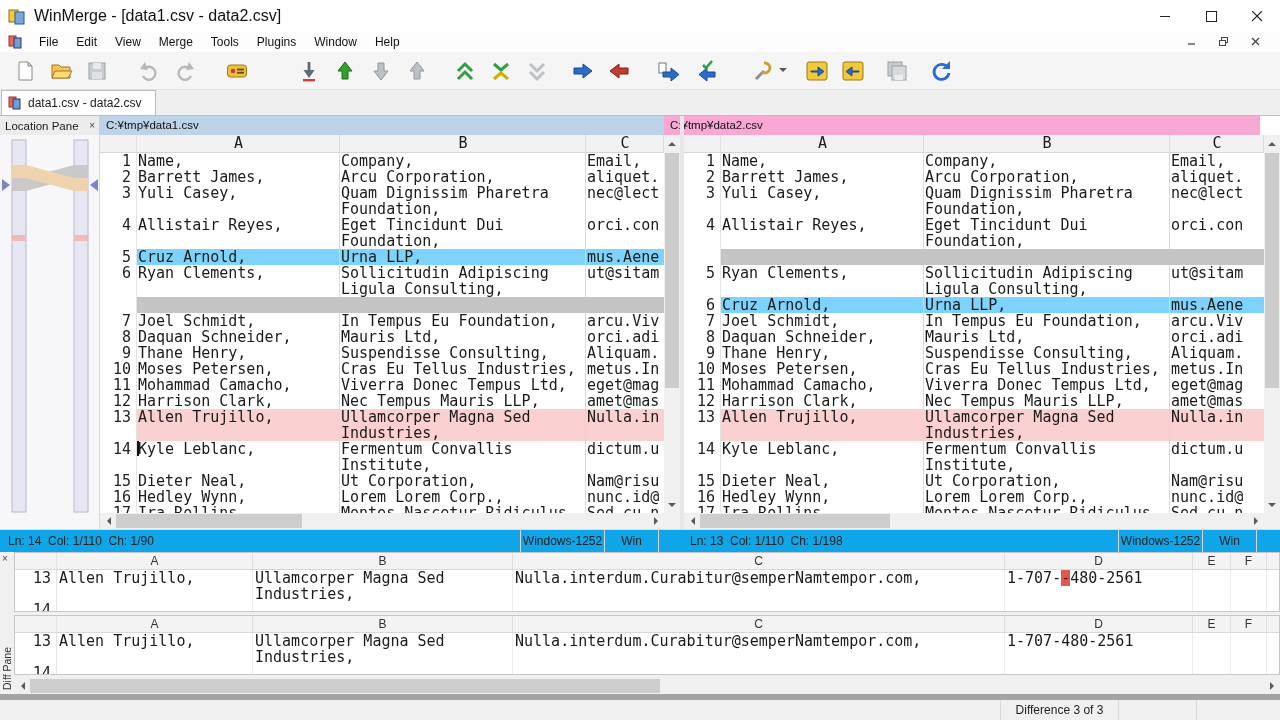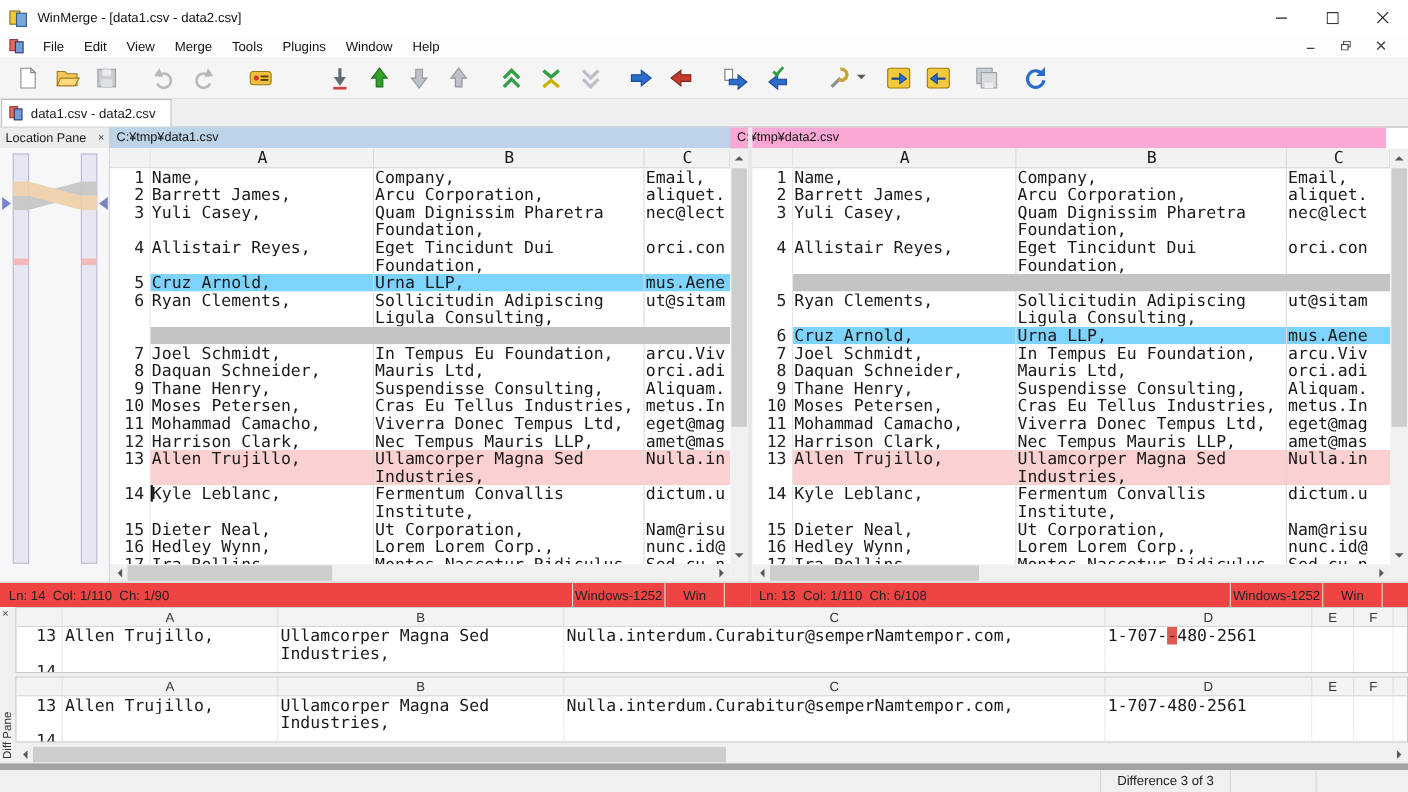--- a/index.html
+++ b/index.html
@@ -4,21 +4,21 @@
 <style>
   * { margin:0; padding:0; box-sizing:border-box; }
   body { background:#888; font-family:"Liberation Sans", sans-serif; }
   .app { position:relative; width:1280px; height:720px; background:#fff; overflow:hidden;
          font-family:"Liberation Sans", sans-serif; color:#1a1a1a; }
 
   
   .titlebar { position:absolute; left:0; top:0; width:1280px; height:32px; background:#fff;
               display:flex; align-items:center; }
   .titlebar .appicon { width:18px; height:18px; margin:0 8px 0 8px; }
-  .titlebar .ttext { font-size:12px; color:#111;text-align:right; }
+  .titlebar .ttext { font-size:16px; color:#111;text-align:right; }
   .wbtns { position:absolute; right:0; top:0; height:32px; display:flex; }
   .wbtn { width:46px; height:32px; display:flex; align-items:center; justify-content:center; background:#fff; border:none; }
 
   
   .menubar { position:absolute; left:0; top:32px; width:1280px; height:20px; background:#fdfdfd;
              display:flex; align-items:center; font-size:12px; }
   .mb-icon { width:16px; height:16px; margin:0 6px 0 8px; }
   .menu-item { padding:2px 9px; color:#111; }
   .mdi-controls { position:absolute; right:14px; top:2px; display:flex; gap:10px; }
   .mdibtn { width:22px; height:15px; border:none; background:transparent; display:flex; align-items:center; justify-content:center; }
@@ -81,21 +81,21 @@
   .sb .arr { position:absolute; width:16px; height:16px; display:flex; align-items:center; justify-content:center; }
   .tri { width:0; height:0; border:4px solid transparent; }
   .tri-l { border-right-color:#595959; margin-left:-3px; }
   .tri-r { border-left-color:#595959; margin-right:-3px; }
   .tri-u { border-bottom-color:#595959; margin-top:-3px; }
   .tri-d { border-top-color:#595959; margin-bottom:-3px; }
   .corner { position:absolute; width:16px; height:16px; background:#f0f0f0; }
   .vsplit { position:absolute; left:680px; top:116px; width:4px; height:436px; background:#e8e8e8; }
 
   
-  .sbar { position:absolute; top:529px; height:23px; background:#ef4444; border-top:1px solid #dcdcdc;
+  .sbar { position:absolute; top:529px; height:23px; background:#0ea5e9; border-top:1px solid #dcdcdc;
           display:flex; font-size:12px; color:#222; align-items:flex-end; }
   .s1 { left:0; width:682px; }
   .s2 { left:682px; width:598px; }
   .scell { height:100%; display:flex; align-items:center; white-space:pre; border-left:1px solid #d8d8d8; }
   .scell.main { flex:1 1 auto; padding-left:8px; border-left:none; }
   .scell.enc { width:84px; justify-content:center; }
   .scell.eol { width:54px; justify-content:center; }
   .scell.tail { width:24px; }
 
   
@@ -878,21 +878,21 @@
   </div>
   <div class="corner" style="left:1264px;top:513px"></div>
 
   <div class="sbar s1">
     <div class="scell main">Ln: 14  Col: 1/110  Ch: 1/90</div>
     <div class="scell enc">Windows-1252</div>
     <div class="scell eol">Win</div>
     <div class="scell tail"></div>
   </div>
   <div class="sbar s2">
-    <div class="scell main">Ln: 13  Col: 1/110  Ch: 6/108</div>
+    <div class="scell main">Ln: 13  Col: 1/110  Ch: 1/198</div>
     <div class="scell enc">Windows-1252</div>
     <div class="scell eol">Win</div>
     <div class="scell tail"></div>
   </div>
 
   <div class="diffpane">
     <div class="dstrip">
       <span class="x">×</span>
       <span class="dlabel">Diff Pane</span>
     </div>

